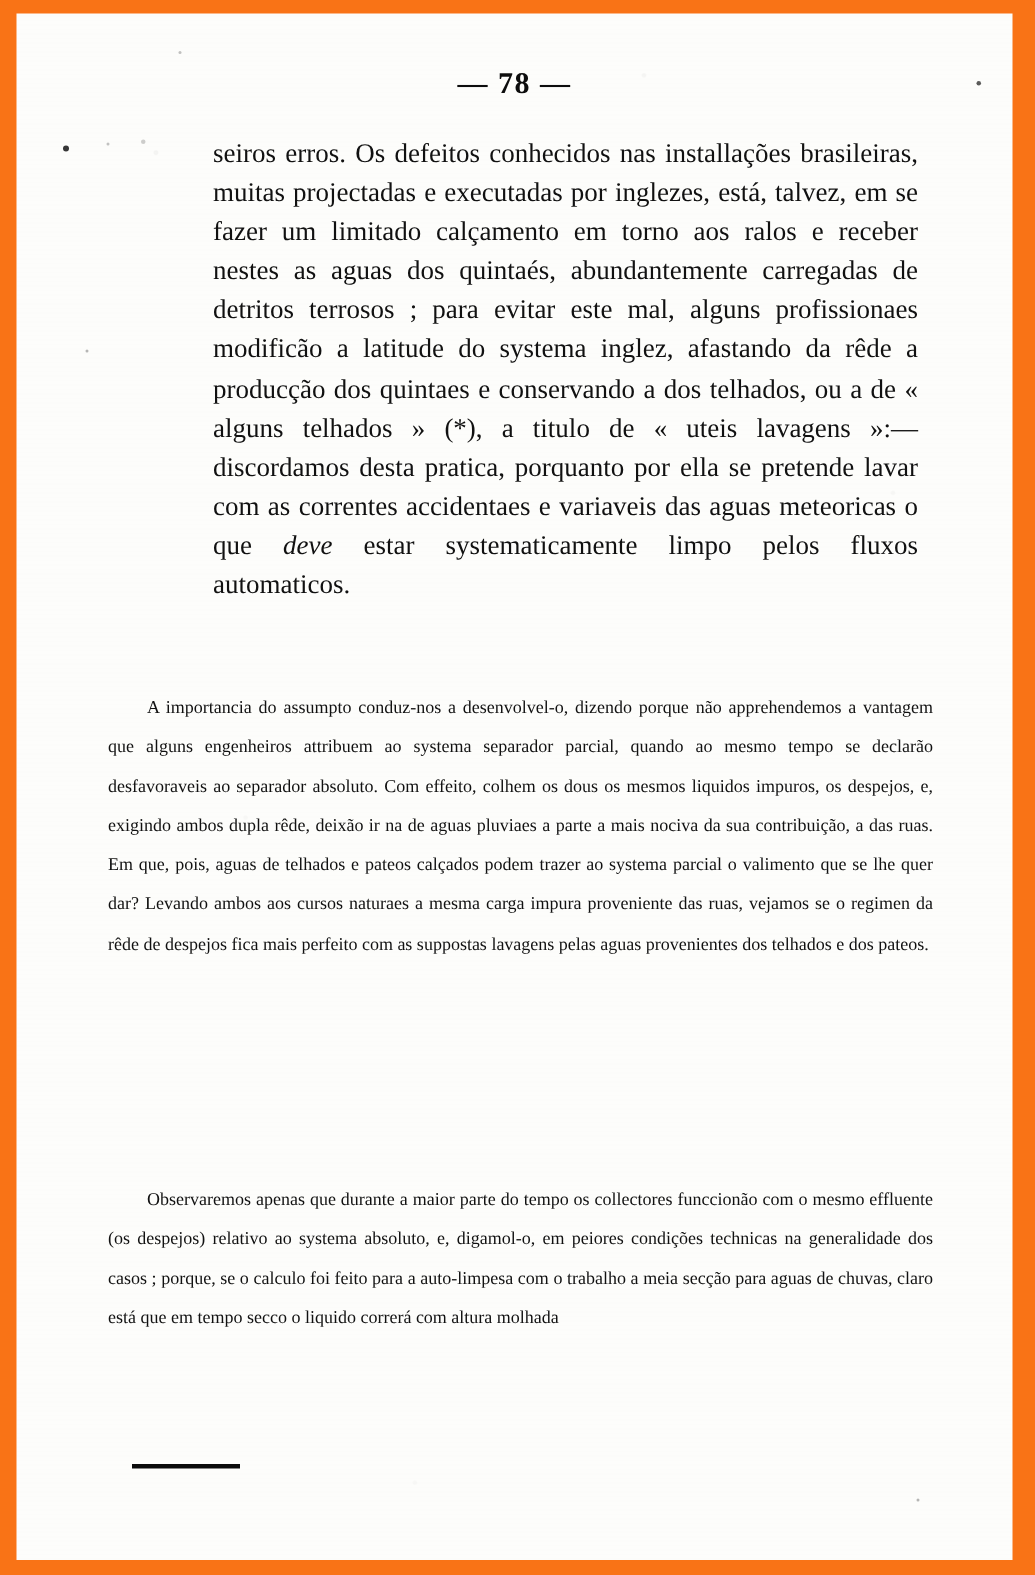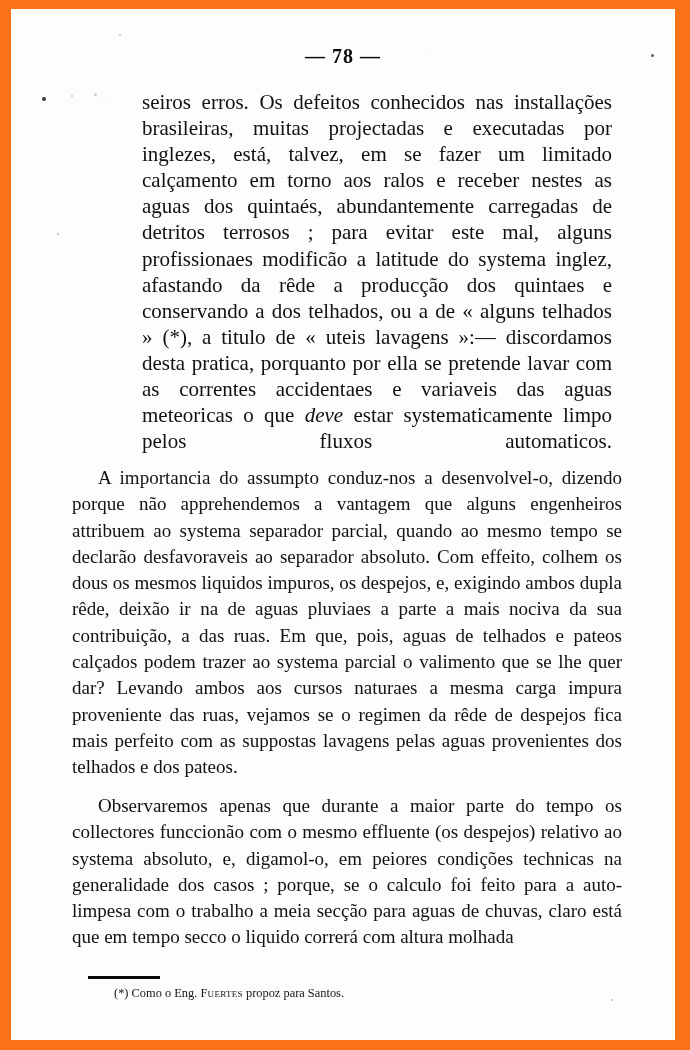--- a/index.html
+++ b/index.html
@@ -76,34 +76,34 @@
     width: 664px;
     color: #101010;
   }
 
   
   .block-indented {
     position: absolute;
     left: 131px;
     top: 80px;
     width: 470px;
-    font-size: 21px;
+    font-size: 18px;
     line-height: 26.1px;
     text-align: justify;
     text-align-last: justify;
     word-spacing: 0.2px;
     color: #111111;
   }
 
   
   .para {
     position: absolute;
     left: 61px;
     width: 550px;
-    font-size: 19px;
+    font-size: 12px;
     line-height: 26.3px;
     text-align: justify;
     text-indent: 26px;
     color: #111111;
   }
   #para-2 { top: 437px; }
   #para-3 { top: 765px; }
 
   em.italic-word {
     font-style: italic;
@@ -169,20 +169,17 @@
       </div>
 
       <p class="para" id="para-2">A importancia do assumpto conduz-nos a desenvolvel-o, dizendo porque não apprehendemos a vantagem que alguns engenheiros attribuem ao systema separador parcial, quando ao mesmo tempo se declarão desfavoraveis ao separador absoluto. Com effeito, colhem os dous os mesmos liquidos impuros, os despejos, e, exigindo ambos dupla rêde, deixão ir na de aguas pluviaes a parte a mais nociva da sua contribuição, a das ruas. Em que, pois, aguas de telhados e pateos calçados podem trazer ao systema parcial o valimento que se lhe quer dar? Levando ambos aos cursos naturaes a mesma carga impura proveniente das ruas, vejamos se o regimen da rêde de despejos fica mais perfeito com as suppostas lavagens pelas aguas provenientes dos telhados e dos pateos.</p>
 
       <p class="para" id="para-3">Observaremos apenas que durante a maior parte do tempo os collectores funccionão com o mesmo effluente (os despejos) relativo ao systema absoluto, e, digamol-o, em peiores condições technicas na generalidade dos casos ; porque, se o calculo foi feito para a auto-limpesa com o trabalho a meia secção para aguas de chuvas, claro está que em tempo secco o liquido correrá com altura molhada</p>
 
     </div>
 
     <div id="footnote-rule"></div>
 
-    <div id="footnote">
-      <span>(*)</span><span> Como o Eng. </span><span class="smallcaps">Fuertes</span><span> propoz para Santos.</span>
-    </div>
 
     <div id="grain"></div>
 
   </div>
 </div>
 
 </body></html>

